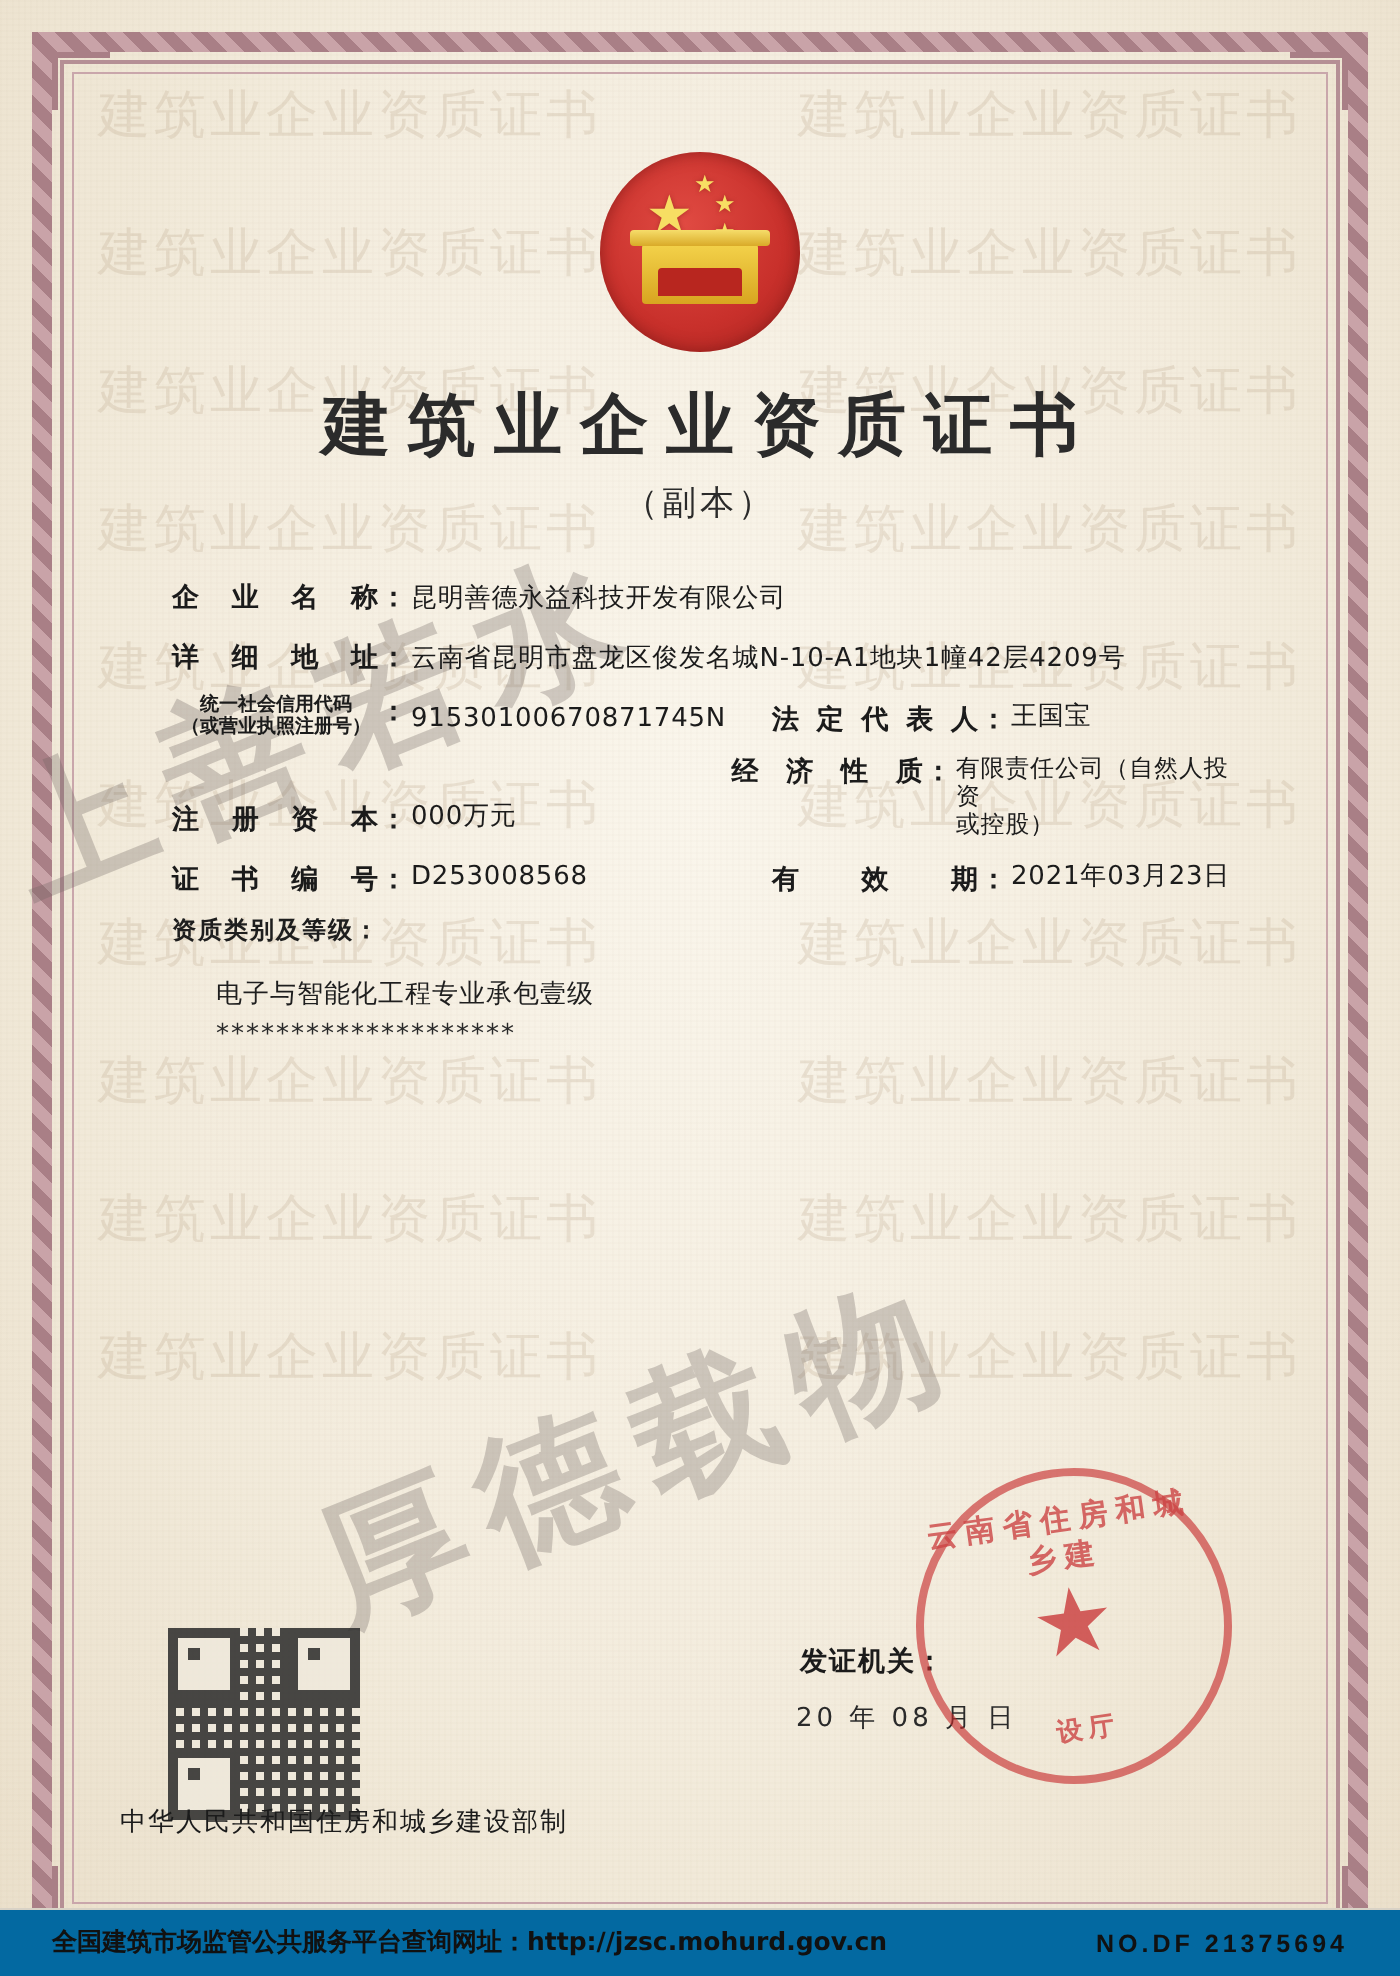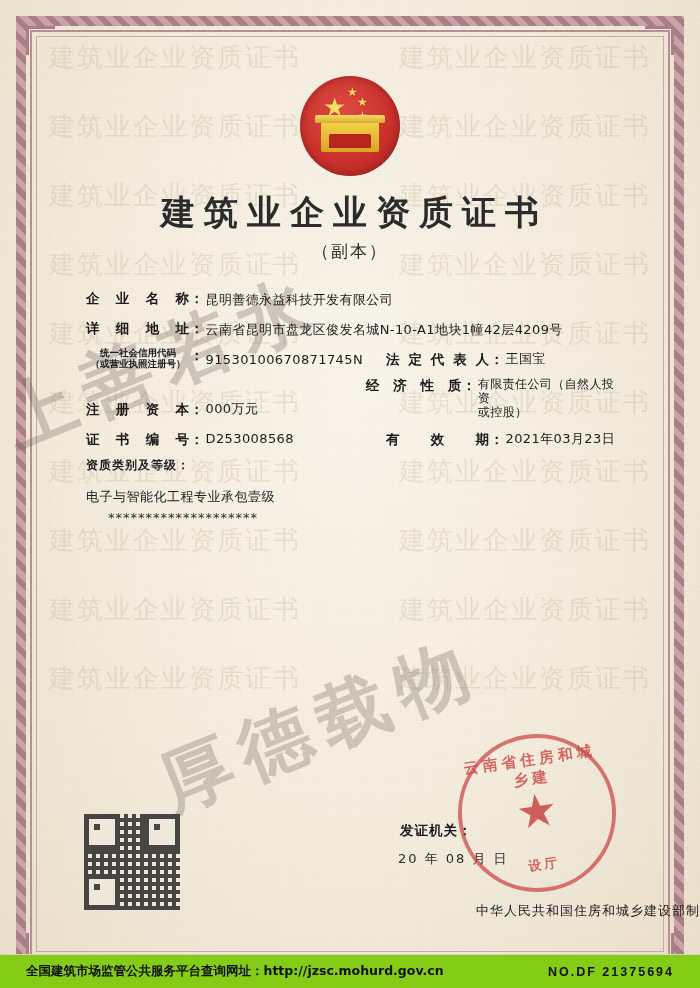--- a/index.html
+++ b/index.html
@@ -208,20 +208,21 @@
   .qual-block {
     margin-top: 8px;
   }
   .qual-title {
     font-size: 12px;
     font-weight: bold;
     letter-spacing: 1px;
   }
   .qual-item {
     margin-top: 14px;
+    margin-left: 22px;
     font-size: 13px;
     letter-spacing: .5px;
   }
   .qual-stars {
     margin-top: 4px;
     margin-left: 22px;
     font-size: 13px;
     letter-spacing: 1px;
     color: #2a2a2a;
   }
@@ -333,36 +334,36 @@
     font-family: "DejaVu Sans", sans-serif;
     font-size: 13px;
     letter-spacing: 3px;
     font-weight: bold;
   }
 
   .issuer-dept {
     position: absolute;
     left: 0; right: 0;
     bottom: 68px;
-    text-align: right;
+    text-align: left;
     font-family: "DejaVu Sans", sans-serif;
     font-size: 13px;
     letter-spacing: 1px;
     color: #1b1b1b;
     padding-left: 60px;
     margin-top: 13px;
   }
 
   
   .footer {
     position: absolute;
     left: 0; right: 0;
     bottom: 0;
     height: 34px;
-    background: #84cc16;
+    background: #0369a1;
     border-top: 1px solid #d8d2c6;
     display: flex;
     align-items: center;
     justify-content: space-between;
     padding: 0 26px;
     box-sizing: border-box;
     font-family: "DejaVu Sans", sans-serif;
     font-size: 12.5px;
     color: #111;
     font-weight: bold;

